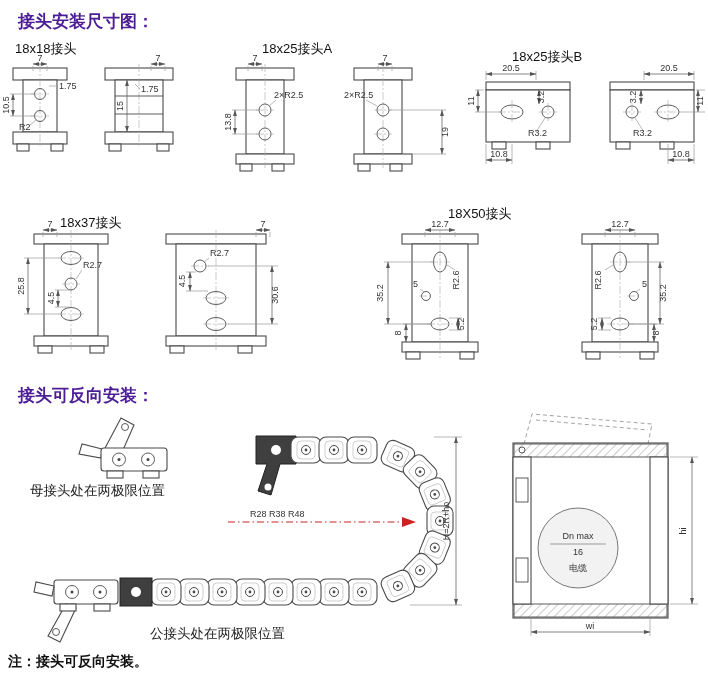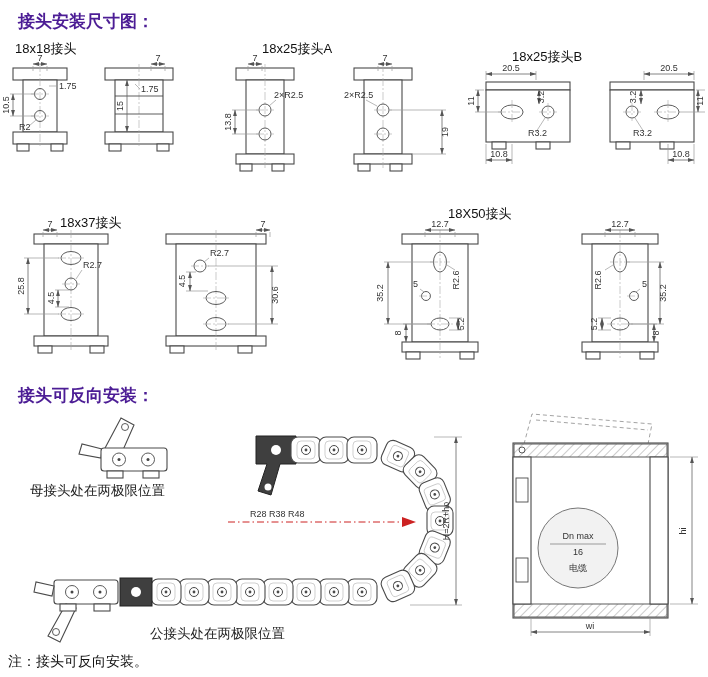--- a/index.html
+++ b/index.html
@@ -1,21 +1,21 @@
 <!DOCTYPE html>
 <html><head>
 <meta charset="utf-8">
 <style>
   *{margin:0;padding:0;box-sizing:border-box}
   html,body{width:708px;height:677px}
   body{position:relative;background:#fff;overflow:hidden;
        font-family:"Liberation Sans","DejaVu Sans",sans-serif}
   .title{position:absolute;color:#4c1d95;font-size:17px;font-weight:bold}
   .dlabel{position:absolute;font-size:13px;color:#111;text-align:left}
-  .note{position:absolute;font-size:14px;font-weight:normal;color:#111}
+  .note{position:absolute;font-size:14px;font-weight:bold;color:#111}
   svg.drw{position:absolute;overflow:visible}
   svg text{font-size:9px;fill:#333;font-family:"Liberation Sans","DejaVu Sans",sans-serif}
   .cn{font-size:13.5px;fill:#222}
   .out{fill:#fff;stroke:#4a4a4a;stroke-width:1.1}
   .thin{fill:none;stroke:#4a4a4a;stroke-width:0.9}
   .dim{stroke:#666;stroke-width:0.8;fill:none}
   .ext{stroke:#999;stroke-width:0.7;fill:none}
   .cl{stroke:#aaa;stroke-width:0.6;stroke-dasharray:8 2 2 2;fill:none}
 </style>
 </head>

